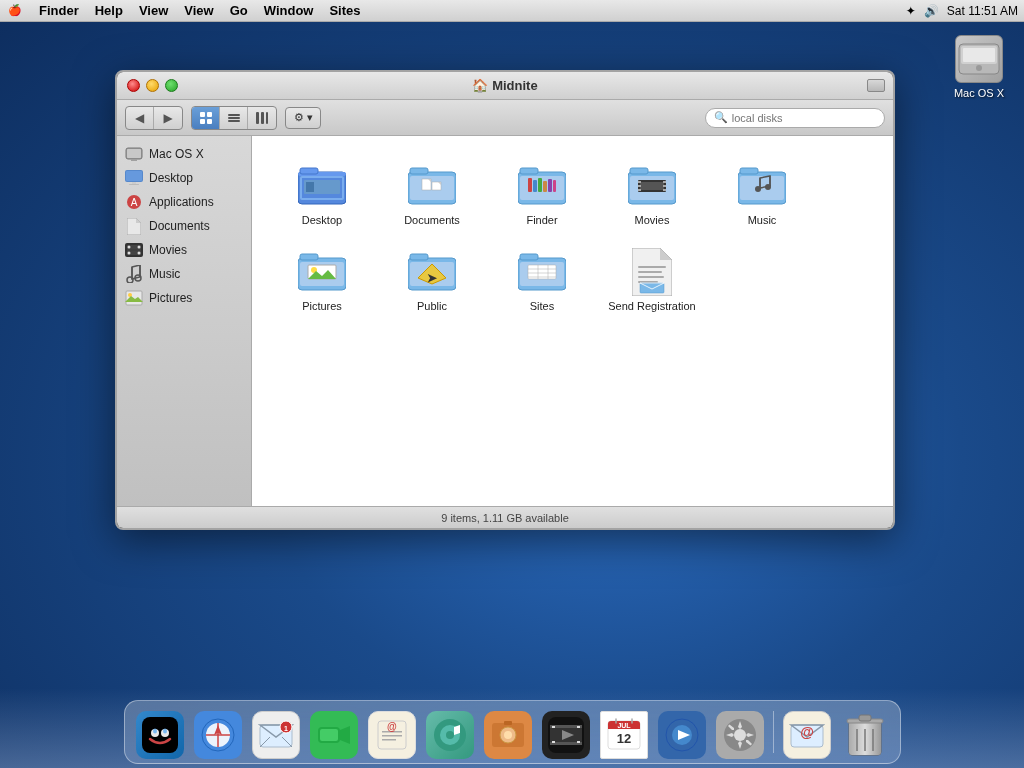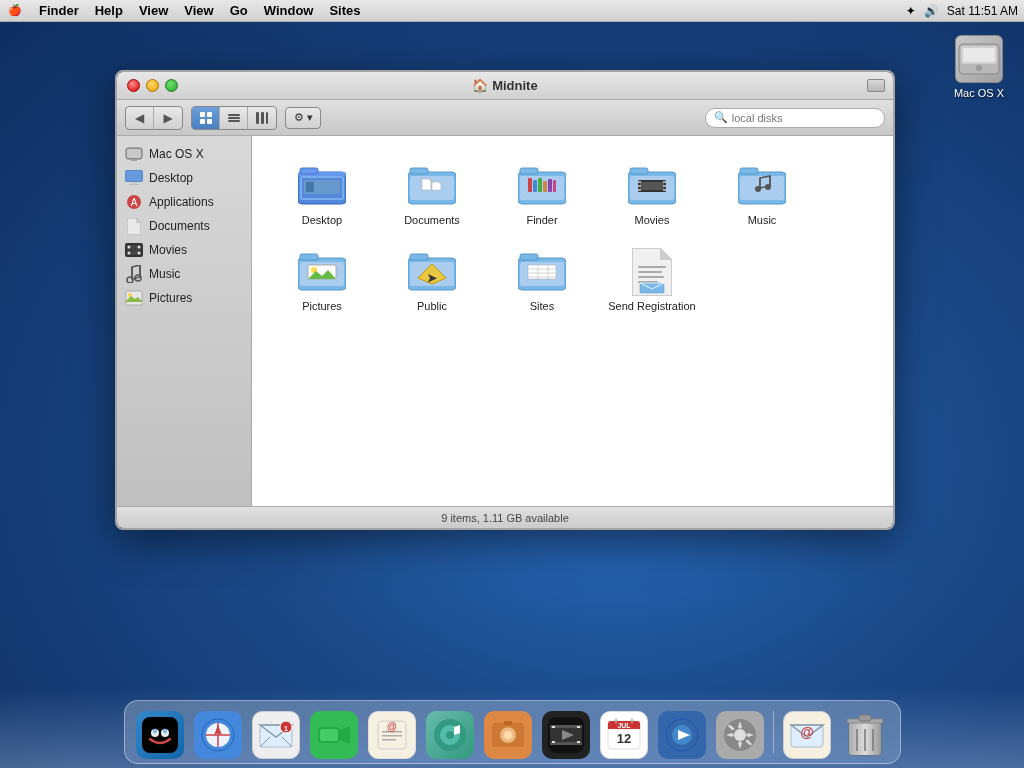--- a/index.html
+++ b/index.html
@@ -779,21 +779,21 @@
           <polygon points="14,13 26,18 14,23" fill="#888"></polygon>
           <rect x="4" y="9" width="3" height="2" fill="#ddd"></rect>
           <rect x="4" y="24" width="3" height="2" fill="#ddd"></rect>
           <rect x="29" y="9" width="3" height="2" fill="#ddd"></rect>
           <rect x="29" y="24" width="3" height="2" fill="#ddd"></rect>
         </svg>
       </div>
     </div>
 
     <div class="dock-item">
-      <div class="dock-icon" style="background:white;border-radius:10px;border:1px solid #ddd;justify-content:center;">
+      <div class="dock-icon" style="background:white;border-radius:2px;border:1px solid #ddd;justify-content:center;">
         <svg width="36" height="36" viewBox="0 0 36 36">
           <rect x="2" y="4" width="32" height="28" rx="3" fill="white" stroke="#ddd" stroke-width="1"></rect>
           <rect x="2" y="4" width="32" height="8" rx="3" fill="#cc3333"></rect>
           <rect x="2" y="8" width="32" height="4" fill="#cc3333"></rect>
           <text x="18" y="11" font-size="7" text-anchor="middle" fill="white" font-weight="bold">JUL</text>
           <text x="18" y="26" font-size="13" text-anchor="middle" fill="#333" font-weight="bold">12</text>
           <line x1="10" y1="6" x2="10" y2="2" stroke="#aaa" stroke-width="1.5" stroke-linecap="round"></line>
           <line x1="26" y1="6" x2="26" y2="2" stroke="#aaa" stroke-width="1.5" stroke-linecap="round"></line>
         </svg>
       </div>

